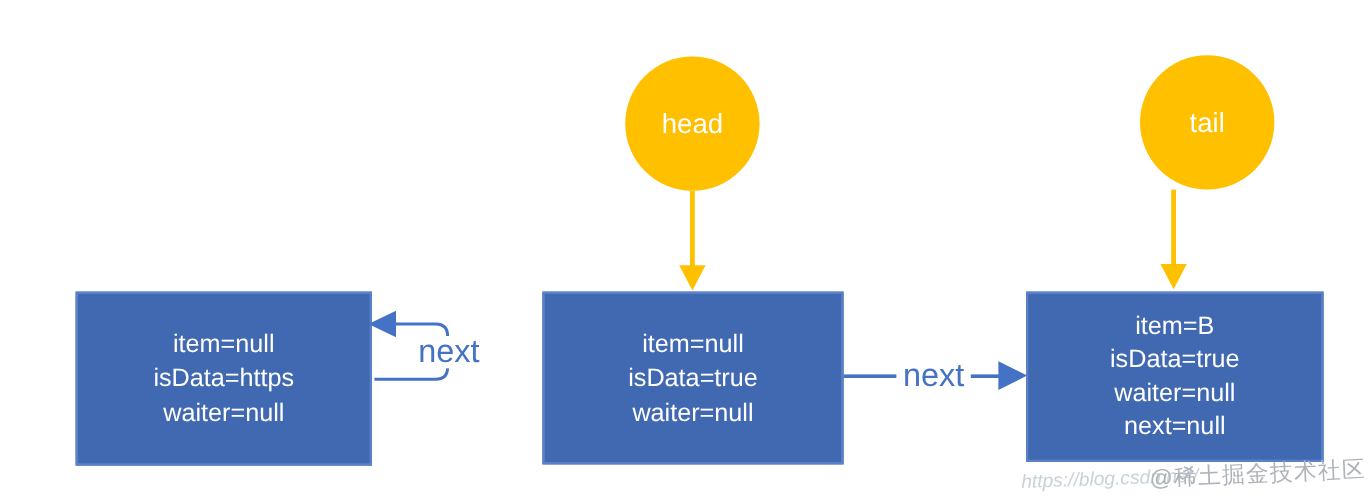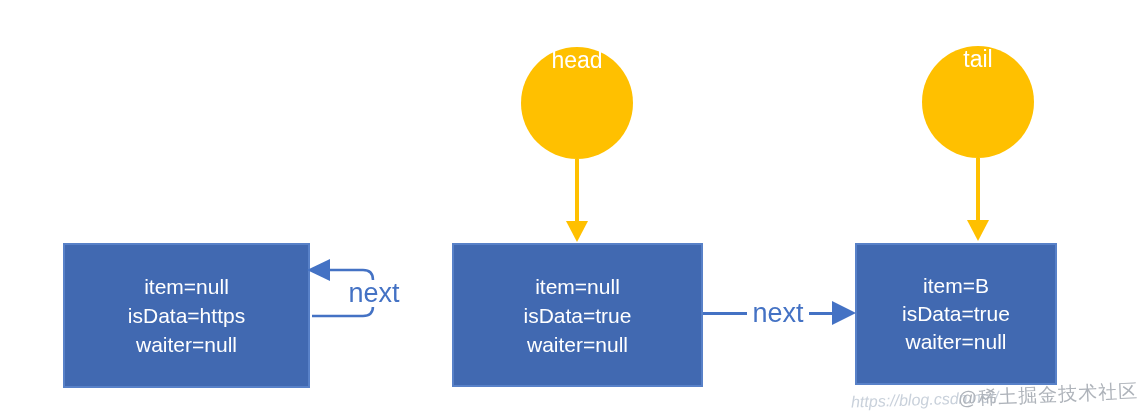--- a/index.html
+++ b/index.html
@@ -17,27 +17,27 @@
   }
 
   
   .pointer-circle {
     position: absolute;
     width: 112px;
     height: 112px;
     border-radius: 50%;
     background: #FFC000;
     display: flex;
-    align-items: flex-start;
+    align-items: center;
     justify-content: center;
     color: #ffffff;
     font-size: 23px;
   }
   .head-circle { left: 521px; top: 47px; }
-  .tail-circle { left: 922px; top: 46px; }
+  .tail-circle { left: 950px; top: 46px; }
 
   
   .v-line {
     position: absolute;
     width: 4px;
     background: #FFC000;
   }
   .head-vline { left: 575px; top: 159px; height: 63px; }
   .tail-vline { left: 976px; top: 158px; height: 64px; }
   .v-tri {
@@ -60,21 +60,21 @@
     flex-direction: column;
     align-items: center;
     justify-content: center;
     color: #ffffff;
     font-size: 21px;
     line-height: 29px;
     text-align: center;
   }
   .node-1 { left: 63px;  top: 243px; width: 247px; height: 145px; }
   .node-2 { left: 452px; top: 243px; width: 251px; height: 144px; }
-  .node-3 { left: 855px; top: 243px; width: 202px; height: 142px; line-height: 28px; }
+  .node-3 { left: 855px; top: 243px; width: 248px; height: 142px; line-height: 28px; }
 
   
   .self-arrow-svg {
     position: absolute;
     left: 300px;
     top: 255px;
     width: 112px;
     height: 75px;
     overflow: visible;
   }
@@ -157,20 +157,21 @@
   <div class="node node-2">
     <div>item=null</div>
     <div>isData=true</div>
     <div>waiter=null</div>
   </div>
 
   <div class="node node-3">
     <div>item=B</div>
     <div>isData=true</div>
     <div>waiter=null</div>
+    <div>next=null</div>
   </div>
 
   <svg class="self-arrow-svg" viewBox="0 0 112 75">
     <path d="M 29 15 H 63 Q 73 15 73 25 V 51 Q 73 61 63 61 H 12" fill="none" stroke="#4472C4" stroke-width="2.5" stroke-linejoin="round"></path>
     <polygon points="7,15 30,4 30,26" fill="#4472C4"></polygon>
   </svg>
   <div class="edge-label label-self">next</div>
 
   <div class="h-line"></div>
   <div class="h-tri"></div>

